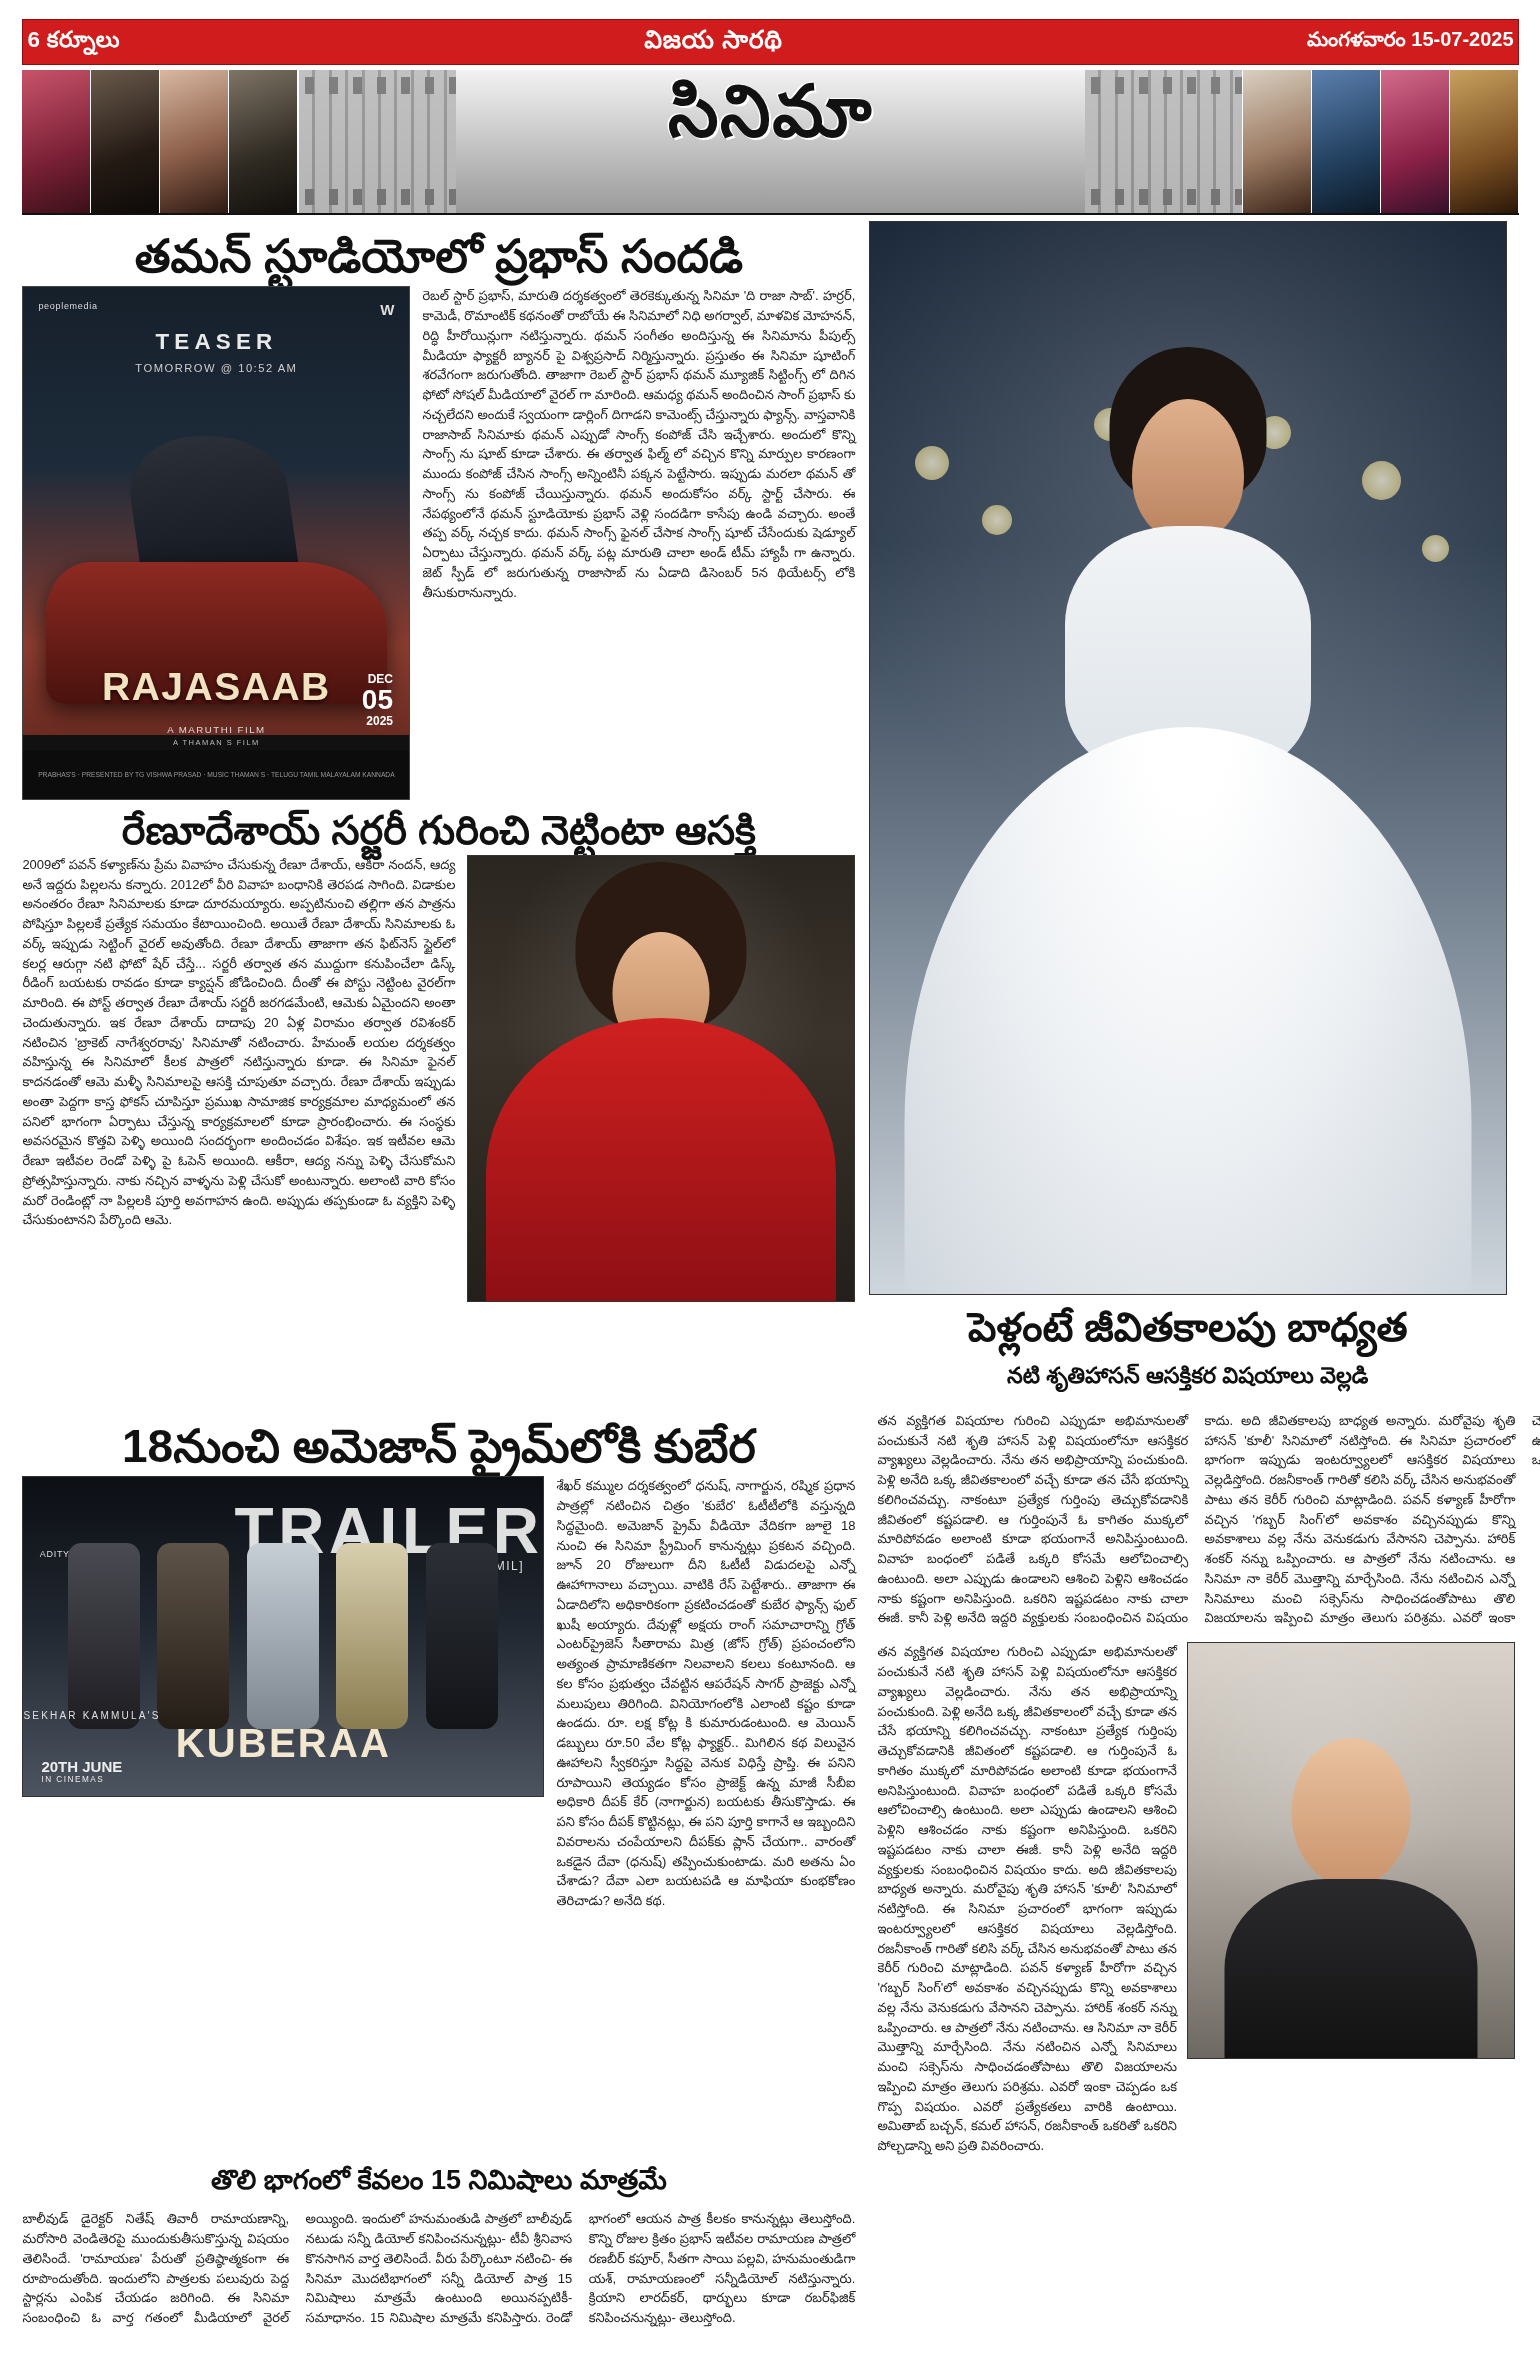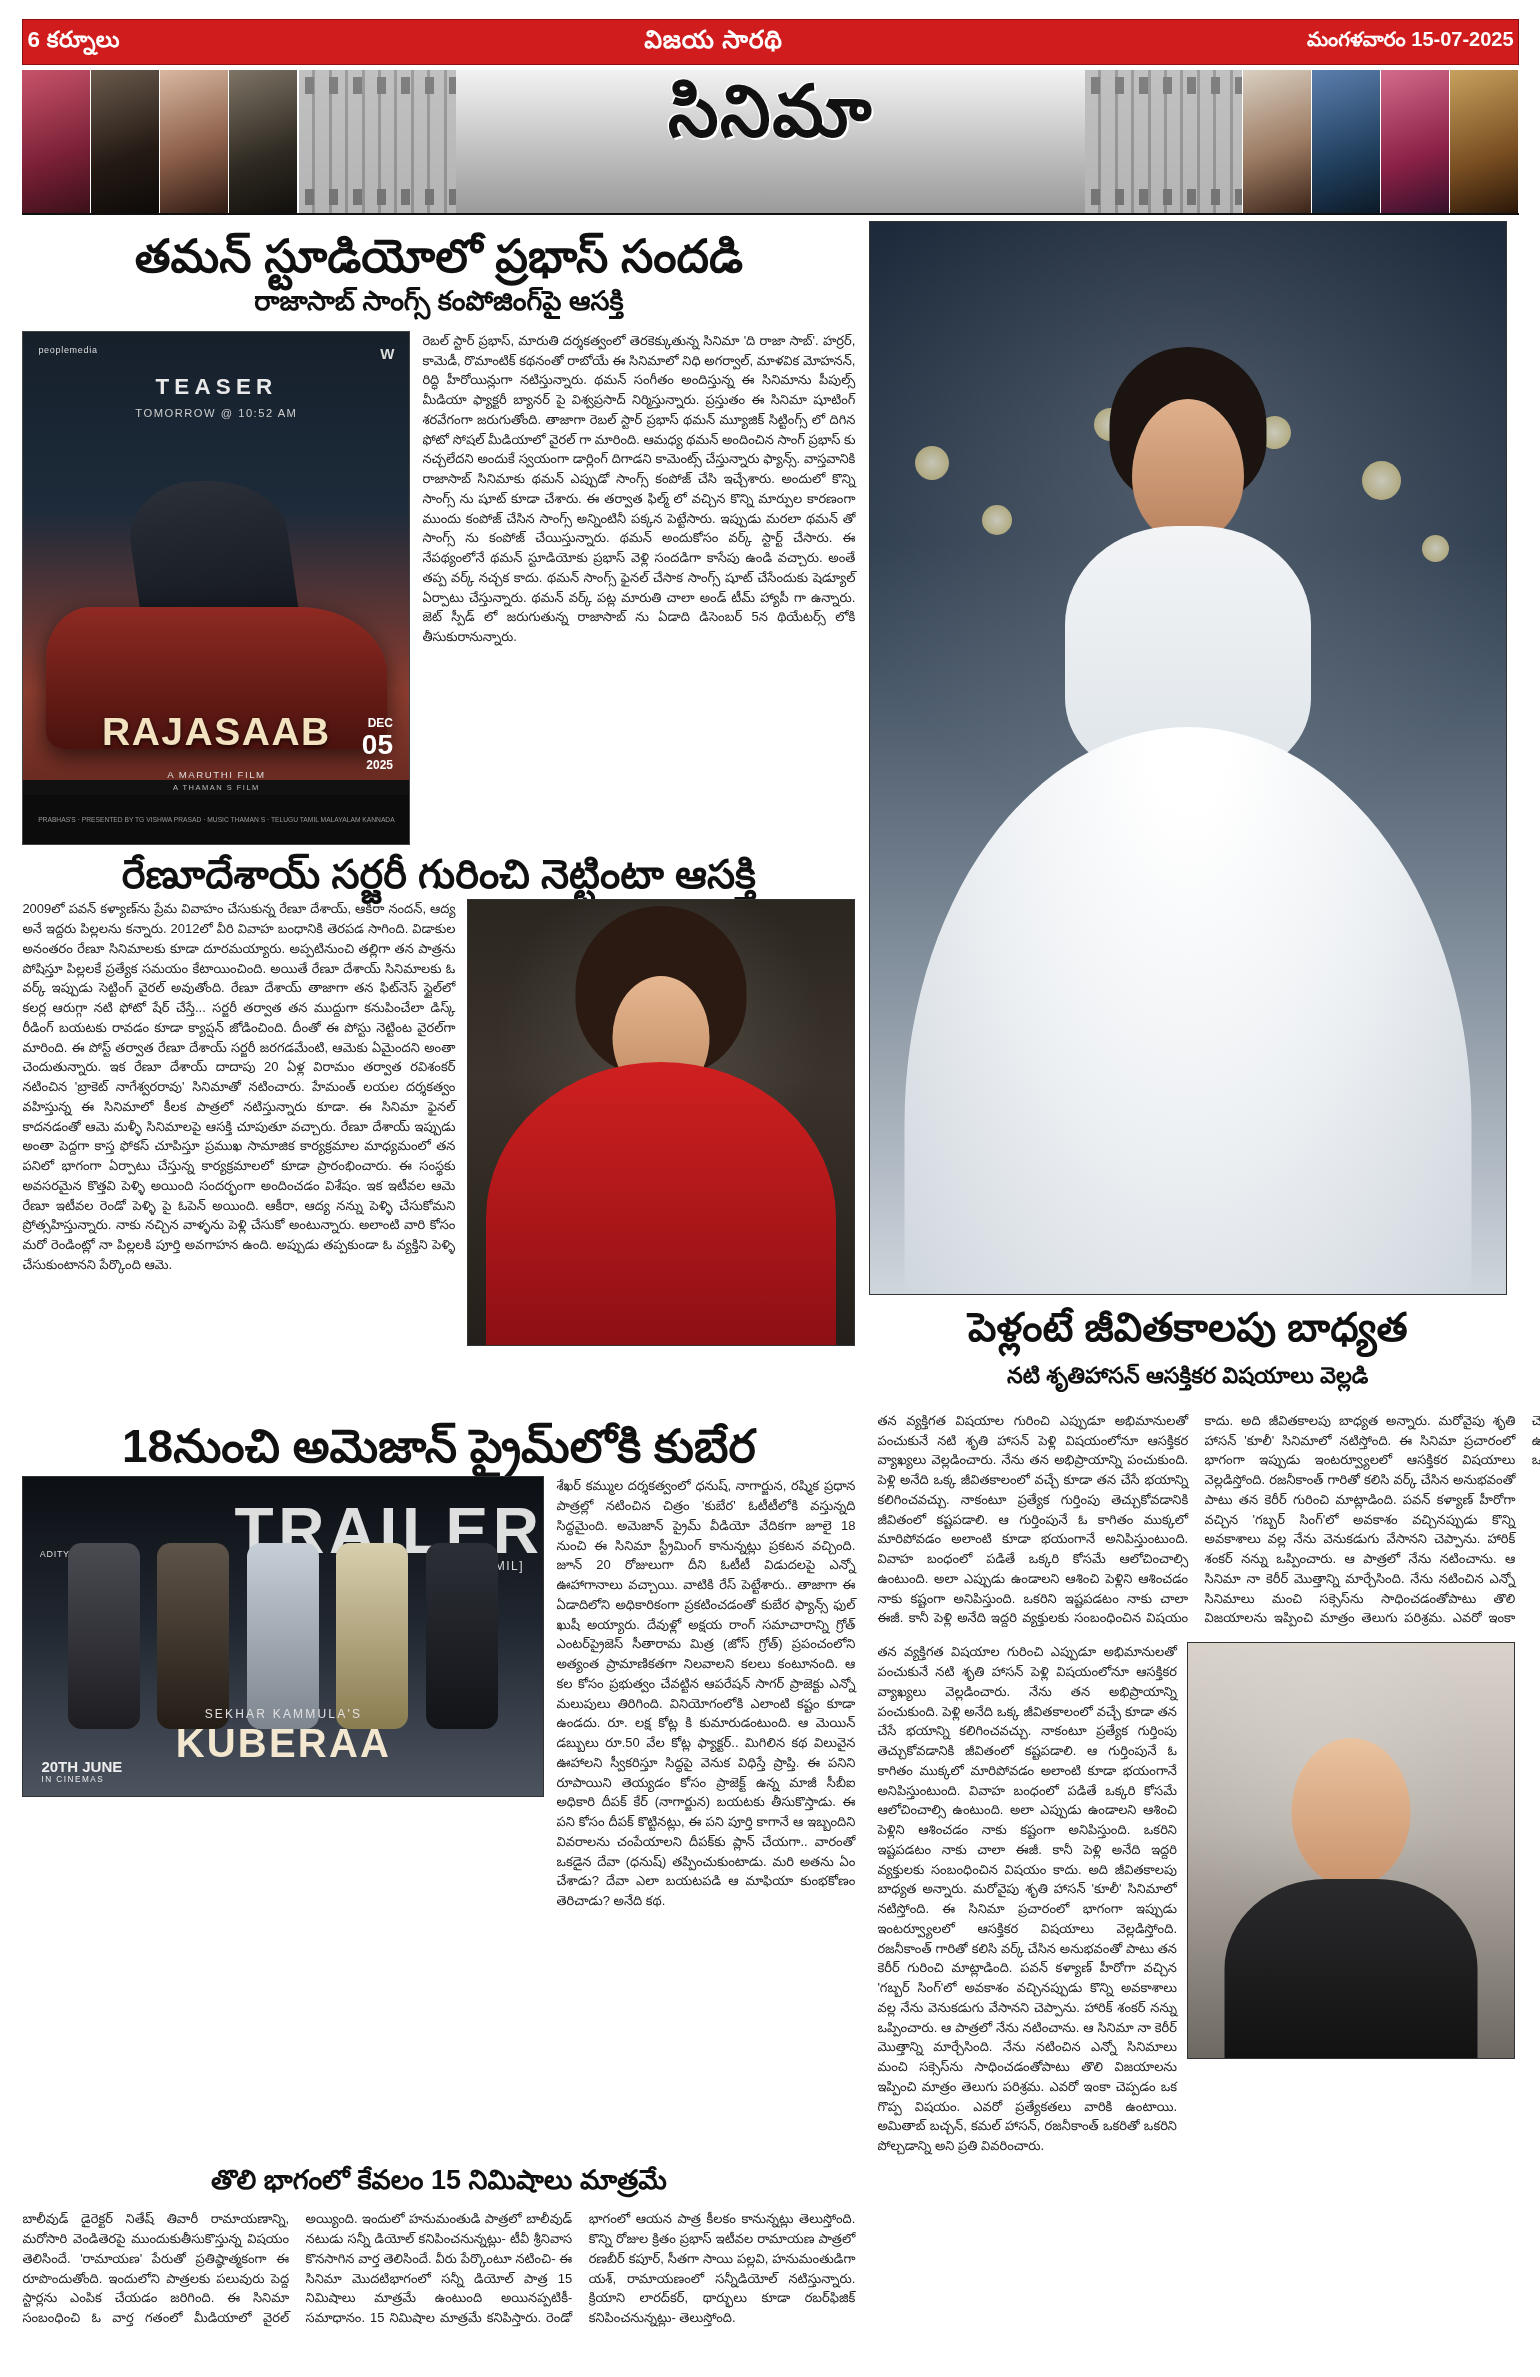--- a/index.html
+++ b/index.html
@@ -265,22 +265,22 @@
     position:absolute; top: 82px; right: 19.4px; color:#ddd; font-size:12px; letter-spacing:1.5px;
   }
   .poster-kuberaa .aditya {
     position:absolute; top: 72px; left: 16.4px; color:#ddd; font-size:9px; letter-spacing:0.7px;
   }
   .poster-kuberaa .k-title {
     position:absolute; bottom: 30px; left:0; right:0; text-align:center;
     color:#f4e7cf; font-size: 40px; font-weight:bold; letter-spacing: 2.2px;
   }
   .poster-kuberaa .k-pre {
-    position:absolute; bottom: 75px; left:0; right:0; text-align:center;
-    color:#e0e0e0; font-size: 12px; letter-spacing: 2.2px;
+    position:absolute; bottom: 75px; left:0; right:0; 
+    color:#e0e0e0; font-size: 10px; letter-spacing: 2.2px;
   }
   .poster-kuberaa .k-date {
     position:absolute; bottom: 12px; left: 18px; color:#eee; font-size: 15px; font-weight:bold;
   }
   .poster-kuberaa .k-date small { display:block; font-size: 8.2px; letter-spacing:1.5px; font-weight:normal; }
   .poster-kuberaa .fig {
     position:absolute; bottom: 67px; width: 72px; height: 186px; border-radius: 13.4px;
   }
   .f1 { left: 45px; background: linear-gradient(180deg,#4a4a52,#1d1d22); }
   .f2 { left: 134px; background: linear-gradient(180deg,#5e5348,#241d16); height: 201px; }
@@ -352,21 +352,20 @@
       <div class="banner-thumb t8"></div>
     </div>
   </div>
 
   <div class="top-section">
 
     <div class="top-left">
 
       <div>
         <div class="hl hl-xl">తమన్ స్టూడియోలో ప్రభాస్ సందడి</div>
-        <div class="sub">రాజాసాబ్ సాంగ్స్ కంపోజింగ్‌పై ఆసక్తి</div>
 
         <div class="story1-body">
           <div class="poster-rajasaab">
             <div class="pm-logo">peoplemedia</div>
             <div class="w-logo">W</div>
             <div class="tag-teaser">TEASER</div>
             <div class="tag-time">TOMORROW @ 10:52 AM</div>
             <div class="figure"></div>
             <div class="car"></div>
             <div class="ptitle">RAJASAAB</div>

